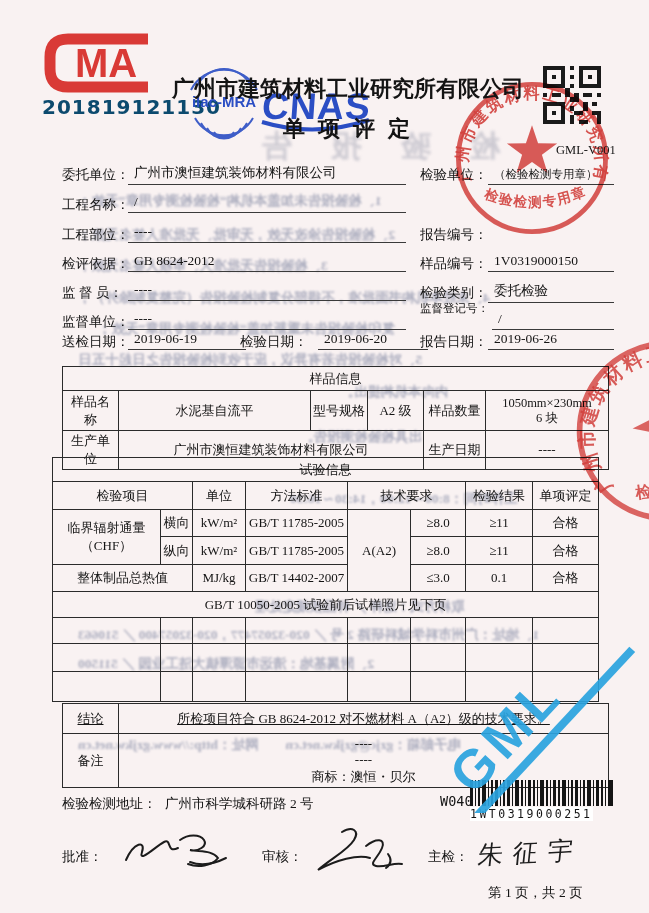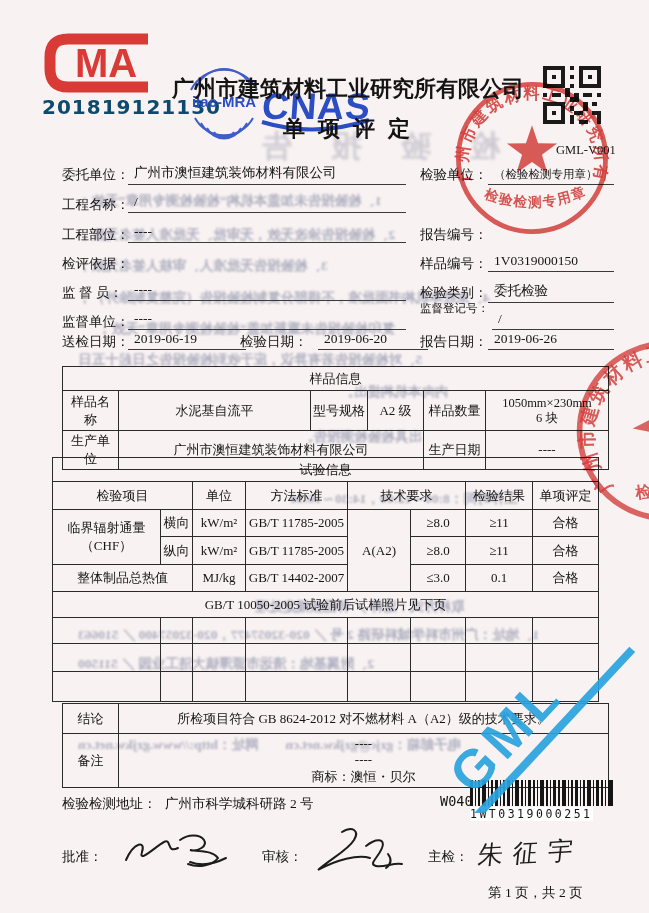--- a/index.html
+++ b/index.html
@@ -147,20 +147,21 @@
   <div class="abs fval small" style="left:488px;top:167px;width:118px;">（检验检测专用章）</div>
 
   <div class="abs flabel" style="left:62px;top:196px;">工程名称：</div>
   <div class="abs fval" style="left:128px;top:194px;width:270px;">/</div>
 
   <div class="abs flabel" style="left:62px;top:226px;">工程部位：</div>
   <div class="abs fval" style="left:128px;top:224px;width:270px;">----</div>
   <div class="abs flabel" style="left:420px;top:226px;">报告编号：</div>
 
   <div class="abs flabel" style="left:62px;top:255px;">检评依据：</div>
+  <div class="abs fval" style="left:128px;top:253px;width:270px;">GB 8624-2012</div>
   <div class="abs flabel" style="left:420px;top:255px;">样品编号：</div>
   <div class="abs fval" style="left:488px;top:253px;width:118px;">1V0319000150</div>
 
   <div class="abs flabel" style="left:62px;top:284px;">监 督 员：</div>
   <div class="abs fval" style="left:128px;top:282px;width:270px;">----</div>
   <div class="abs flabel" style="left:420px;top:284px;">检验类别：</div>
   <div class="abs fval" style="left:488px;top:282px;width:118px;">委托检验</div>
 
   <div class="abs flabel" style="left:62px;top:313px;">监督单位：</div>
   <div class="abs fval" style="left:128px;top:311px;width:270px;">----</div>
@@ -294,21 +295,21 @@
         </tr>
   </tbody>
     </table>
 
   <table class="tbl" style="left:62px;top:703px;width:546px;">
     <colgroup>
         <col style="width:56px">
         <col style="width:490px">
       </colgroup>
     <tbody>
-        <tr style="height:30px;">
+        <tr style="height:30px;text-decoration:underline;">
       <td>结论</td>
       <td class="tl">所检项目符合 GB 8624-2012 对不燃材料 A（A2）级的技术要求。</td>
     </tr>
     <tr style="height:54px;">
       <td>备注</td>
       <td class="tl">
         <div>----</div>
         <div>----</div>
         <div>商标：澳恒・贝尔</div>
       </td>

